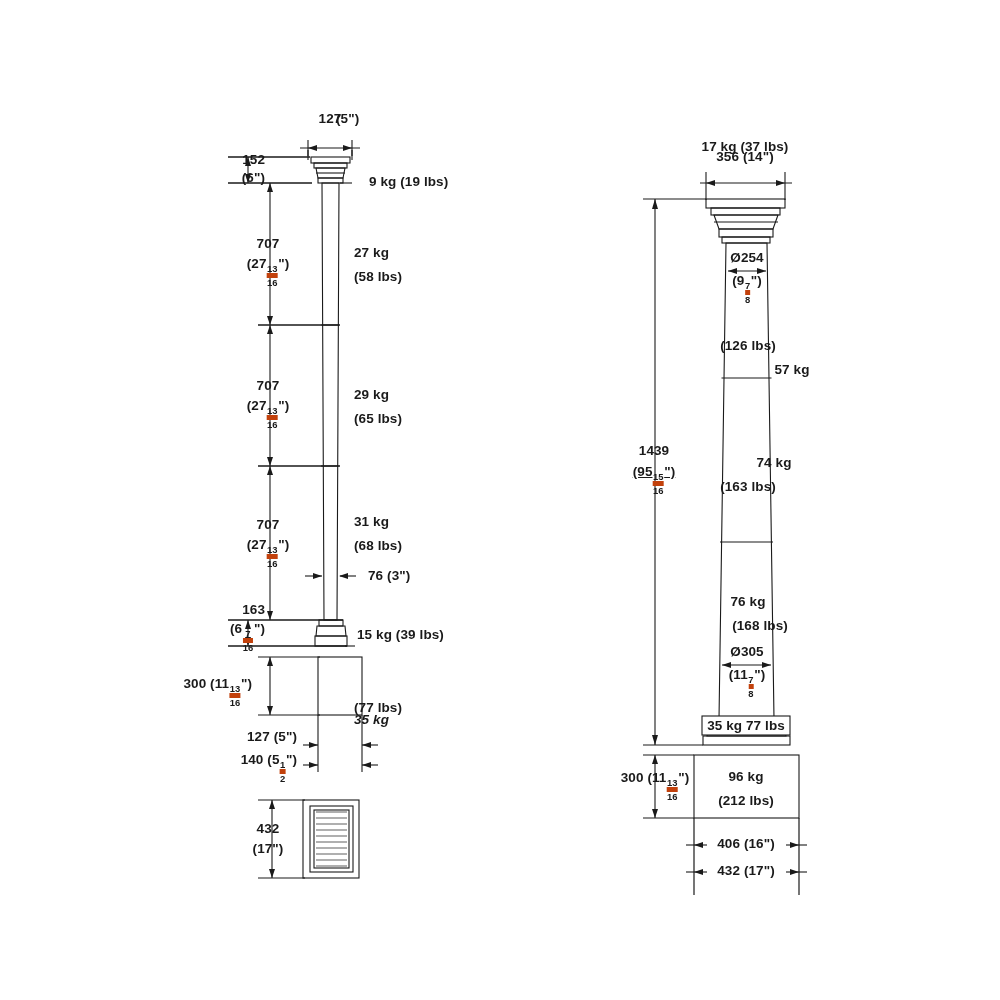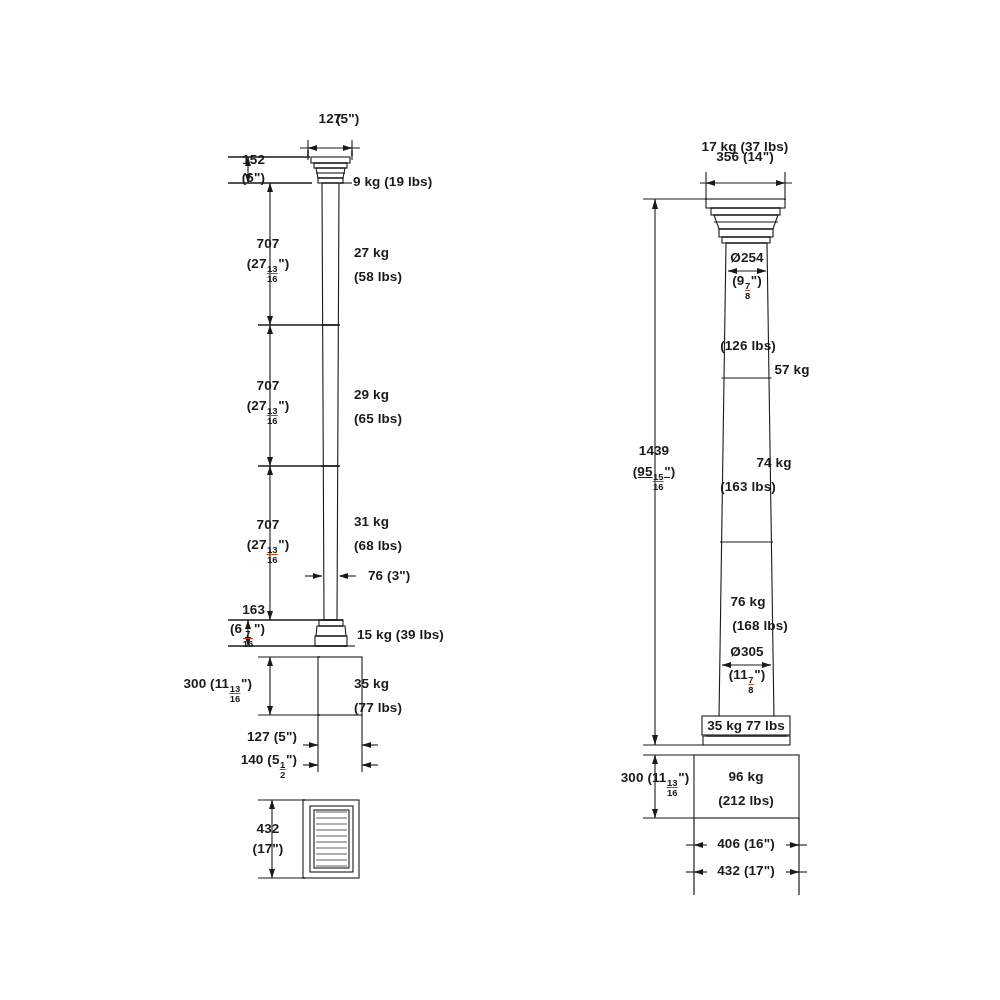--- a/index.html
+++ b/index.html
@@ -38,21 +38,21 @@
   .frac {
     display: inline-flex;
     flex-direction: column;
     vertical-align: -0.42em;
     line-height: 1;
     font-size: 0.70em;
     text-align: center;
     margin: 0 0.5px;
   }
   .frac .num { display: block; }
-  .frac .den { display: block; border-top: 1px solid #c2410c; }
+  .frac .den { display: block; border-top: 5px solid #c2410c; }
 </style>
 </head>
 <body>
 
 <svg id="drawing" viewBox="0 0 1000 1000">
   <g stroke="#1a1a1a" fill="none" stroke-width="1.1" stroke-linecap="butt">
 
     <g>
       <line x1="308" y1="140" x2="308" y2="156"></line>
       <line x1="352" y1="140" x2="352" y2="156"></line>
@@ -239,21 +239,21 @@
     <rect x="702" y="716" width="88" height="19" fill="#ffffff" stroke="#1a1a1a" stroke-width="1.1"></rect>
   </g>
 </svg>
 
 <div class="lbl ctr" style="left:330px; top:111px;">127</div>
 
 <div class="lbl left" style="left:336px; top:111px;">(5")</div>
 
 <div class="lbl right" style="left:265px; top:152px;">152</div>
 <div class="lbl right" style="left:265px; top:170px;">(6")</div>
-<div class="lbl left" style="left:353px; top:174px;text-align:center;">9 kg  (19 lbs)</div>
+<div class="lbl left" style="left:369px; top:174px;text-align:center;">9 kg  (19 lbs)</div>
 
 <div class="lbl ctr" style="left:268px; top:236px;">707</div>
 <div class="lbl ctr" style="left:268px; top:256px;"><span>(27</span><span class="frac">
       <span class="num">13</span>
       <span class="den">16</span>
     </span><span>")</span></div>
 <div class="lbl left" style="left:354px; top:245px;">27 kg</div>
 <div class="lbl left" style="left:354px; top:269px;">(58 lbs)</div>
 
 <div class="lbl ctr" style="left:268px; top:378px;">707</div>
@@ -278,21 +278,21 @@
 <div class="lbl right" style="left:265px; top:621px;"><span>(6</span><span class="frac">
       <span class="num">7</span>
       <span class="den">16</span>
     </span><span>")</span></div>
 <div class="lbl left" style="left:357px; top:627px;">15 kg  (39 lbs)</div>
 
 <div class="lbl right" style="left:252px; top:676px;"><span>300</span>&nbsp;<span>(11</span><span class="frac">
       <span class="num">13</span>
       <span class="den">16</span>
     </span><span>")</span></div>
-<div class="lbl left" style="left:354px; top:676px;">35 kg</div>
+<div class="lbl left" style="left:354px; top:712px;font-style:italic;">35 kg</div>
 <div class="lbl left" style="left:354px; top:700px;">(77 lbs)</div>
 
 <div class="lbl right" style="left:297px; top:729px;">127 (5")</div>
 <div class="lbl right" style="left:297px; top:752px;"><span>140</span>&nbsp;<span>(5</span><span class="frac">
       <span class="num">1</span>
       <span class="den">2</span>
     </span><span>")</span></div>
 
 <div class="lbl ctr" style="left:268px; top:821px;">432</div>
 <div class="lbl ctr" style="left:268px; top:841px;">(17")</div>

